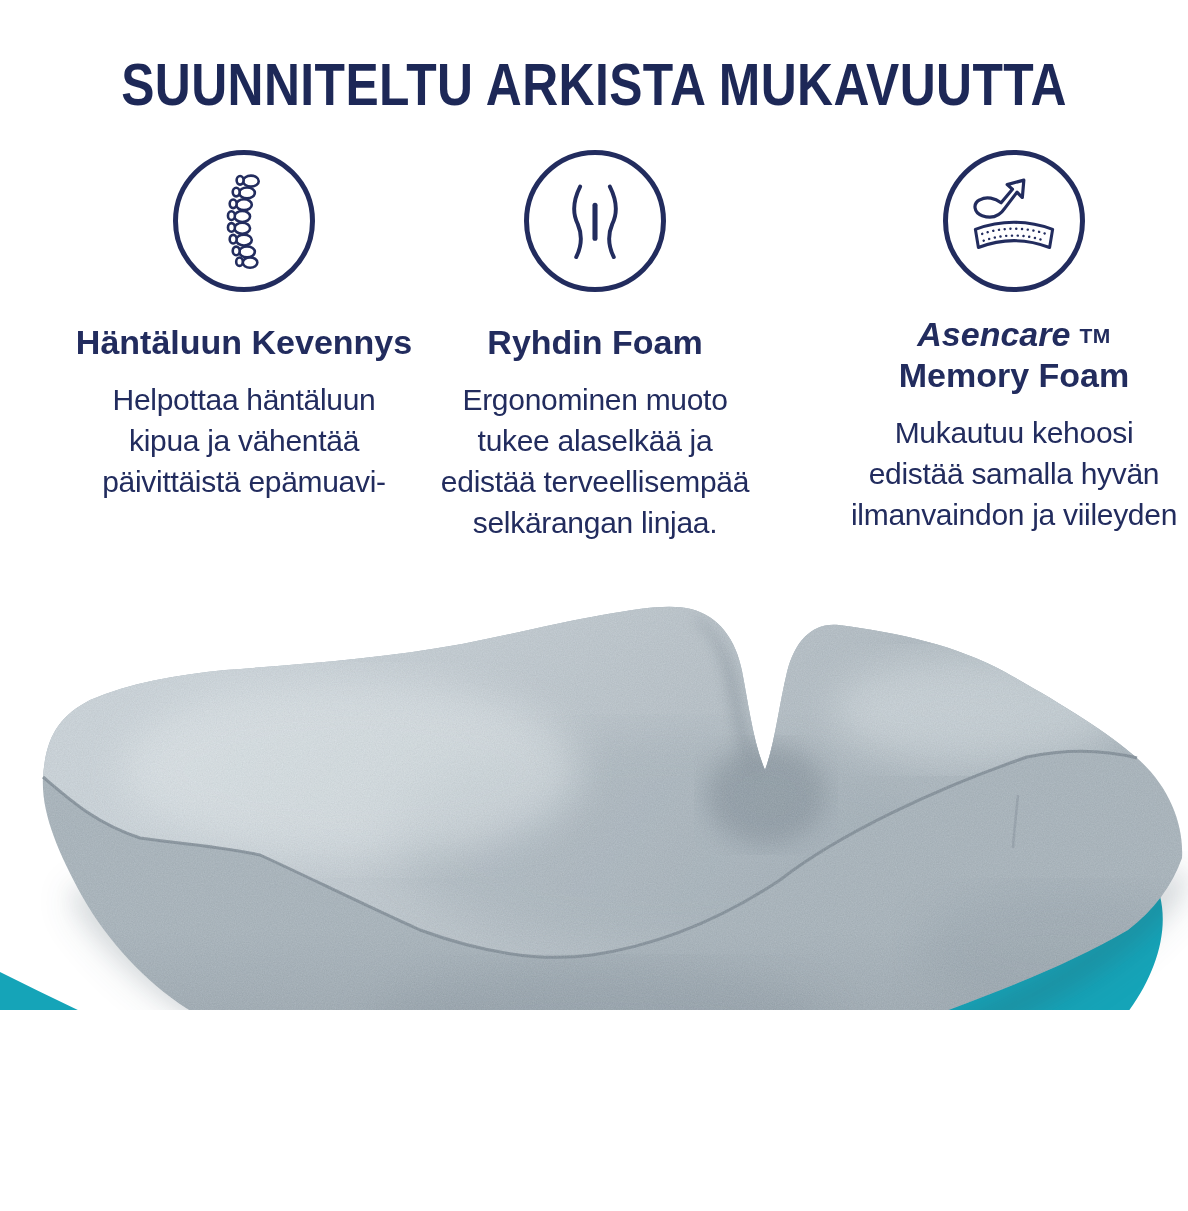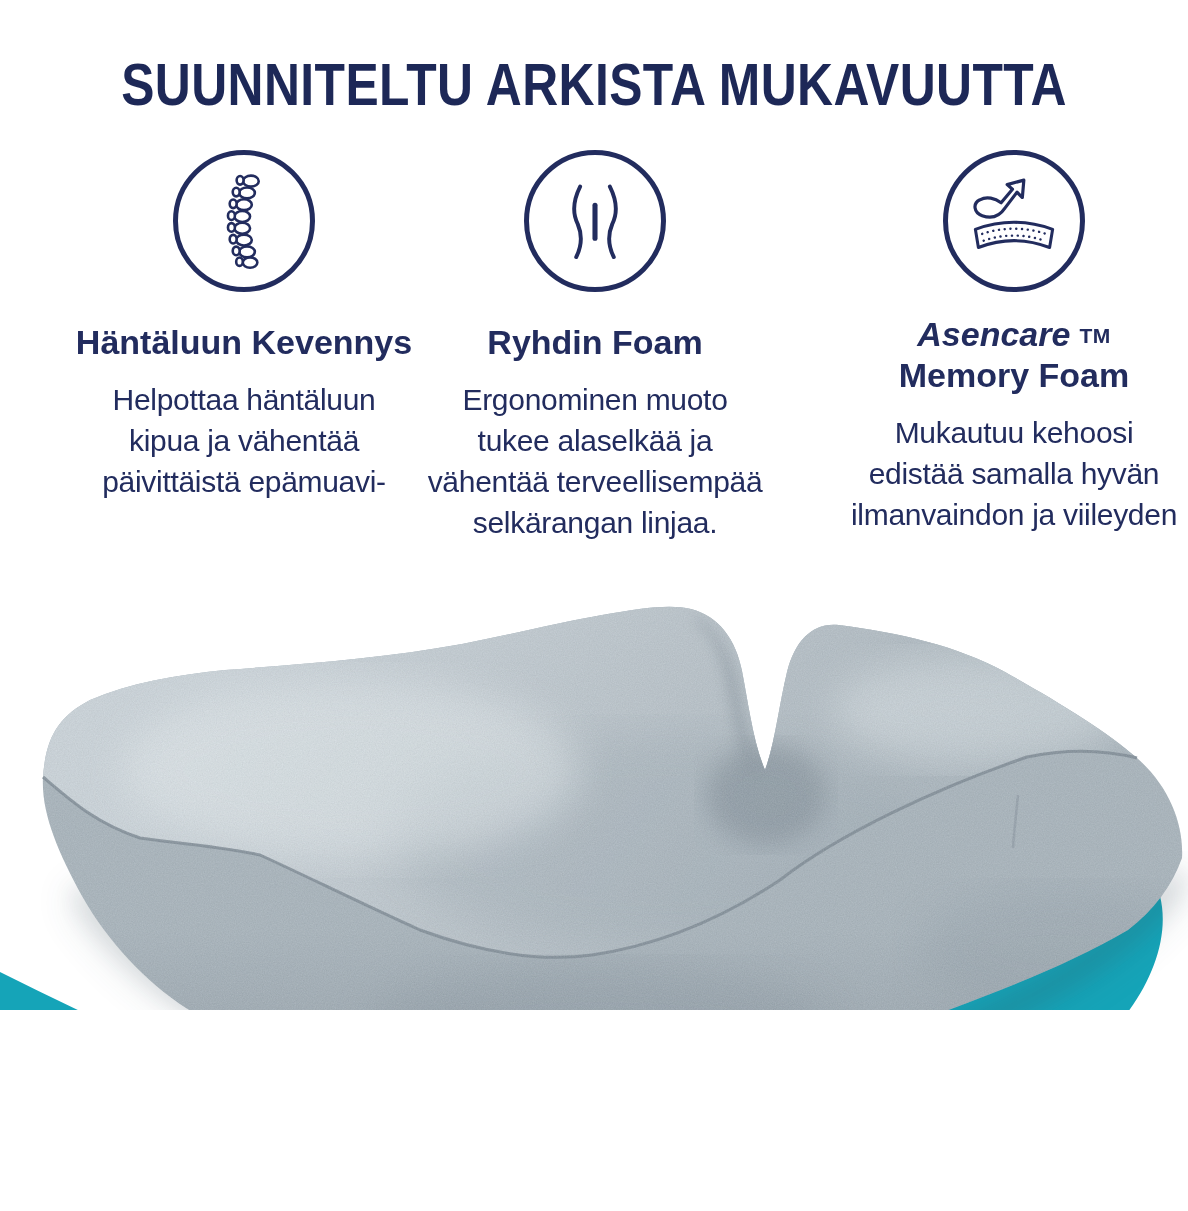--- a/index.html
+++ b/index.html
@@ -180,21 +180,21 @@
         <g class="ink" fill="none" stroke-width="5" stroke-linecap="round">
           <path d="M 41 16 C 31 36 32 52 38 64 C 44 78 43 92 36 106"></path>
           <path d="M 79 16 C 89 36 88 52 82 64 C 76 78 77 92 84 106"></path>
           <path d="M 60 40 L 60 82" stroke-width="6.5"></path>
         </g>
       </svg>
     </div>
     <h2 class="ftitle">Ryhdin Foam</h2>
     <p class="fbody">Ergonominen muoto
 tukee alaselkää ja
-vähentää terveellisempää
+edistää terveellisempää
 selkärangan linjaa.</p>
   </section>
 
   <section class="feature f3">
     <div class="circle">
       <svg width="100" height="88" viewBox="0 0 132 114">
         <g class="ink" stroke-linejoin="round" stroke-linecap="round" fill="none">
           <path d="M 24 50 C 13 46 11 34 21 29 C 30 24 41 27 49 33 L 64 15 L 57 9 L 79 3 L 77 26 L 70 19 L 54 40 C 46 52 35 54 24 50 Z" stroke-width="4.2"></path>
           <path d="M 15 68 C 48 56 84 56 117 68 L 113 92 C 82 80 50 80 19 92 Z" stroke-width="4" fill="#ffffff"></path>
           <path d="M 24 74 C 50 65 82 65 108 74" stroke-width="3.2" stroke-dasharray="0.1 7.5"></path>

